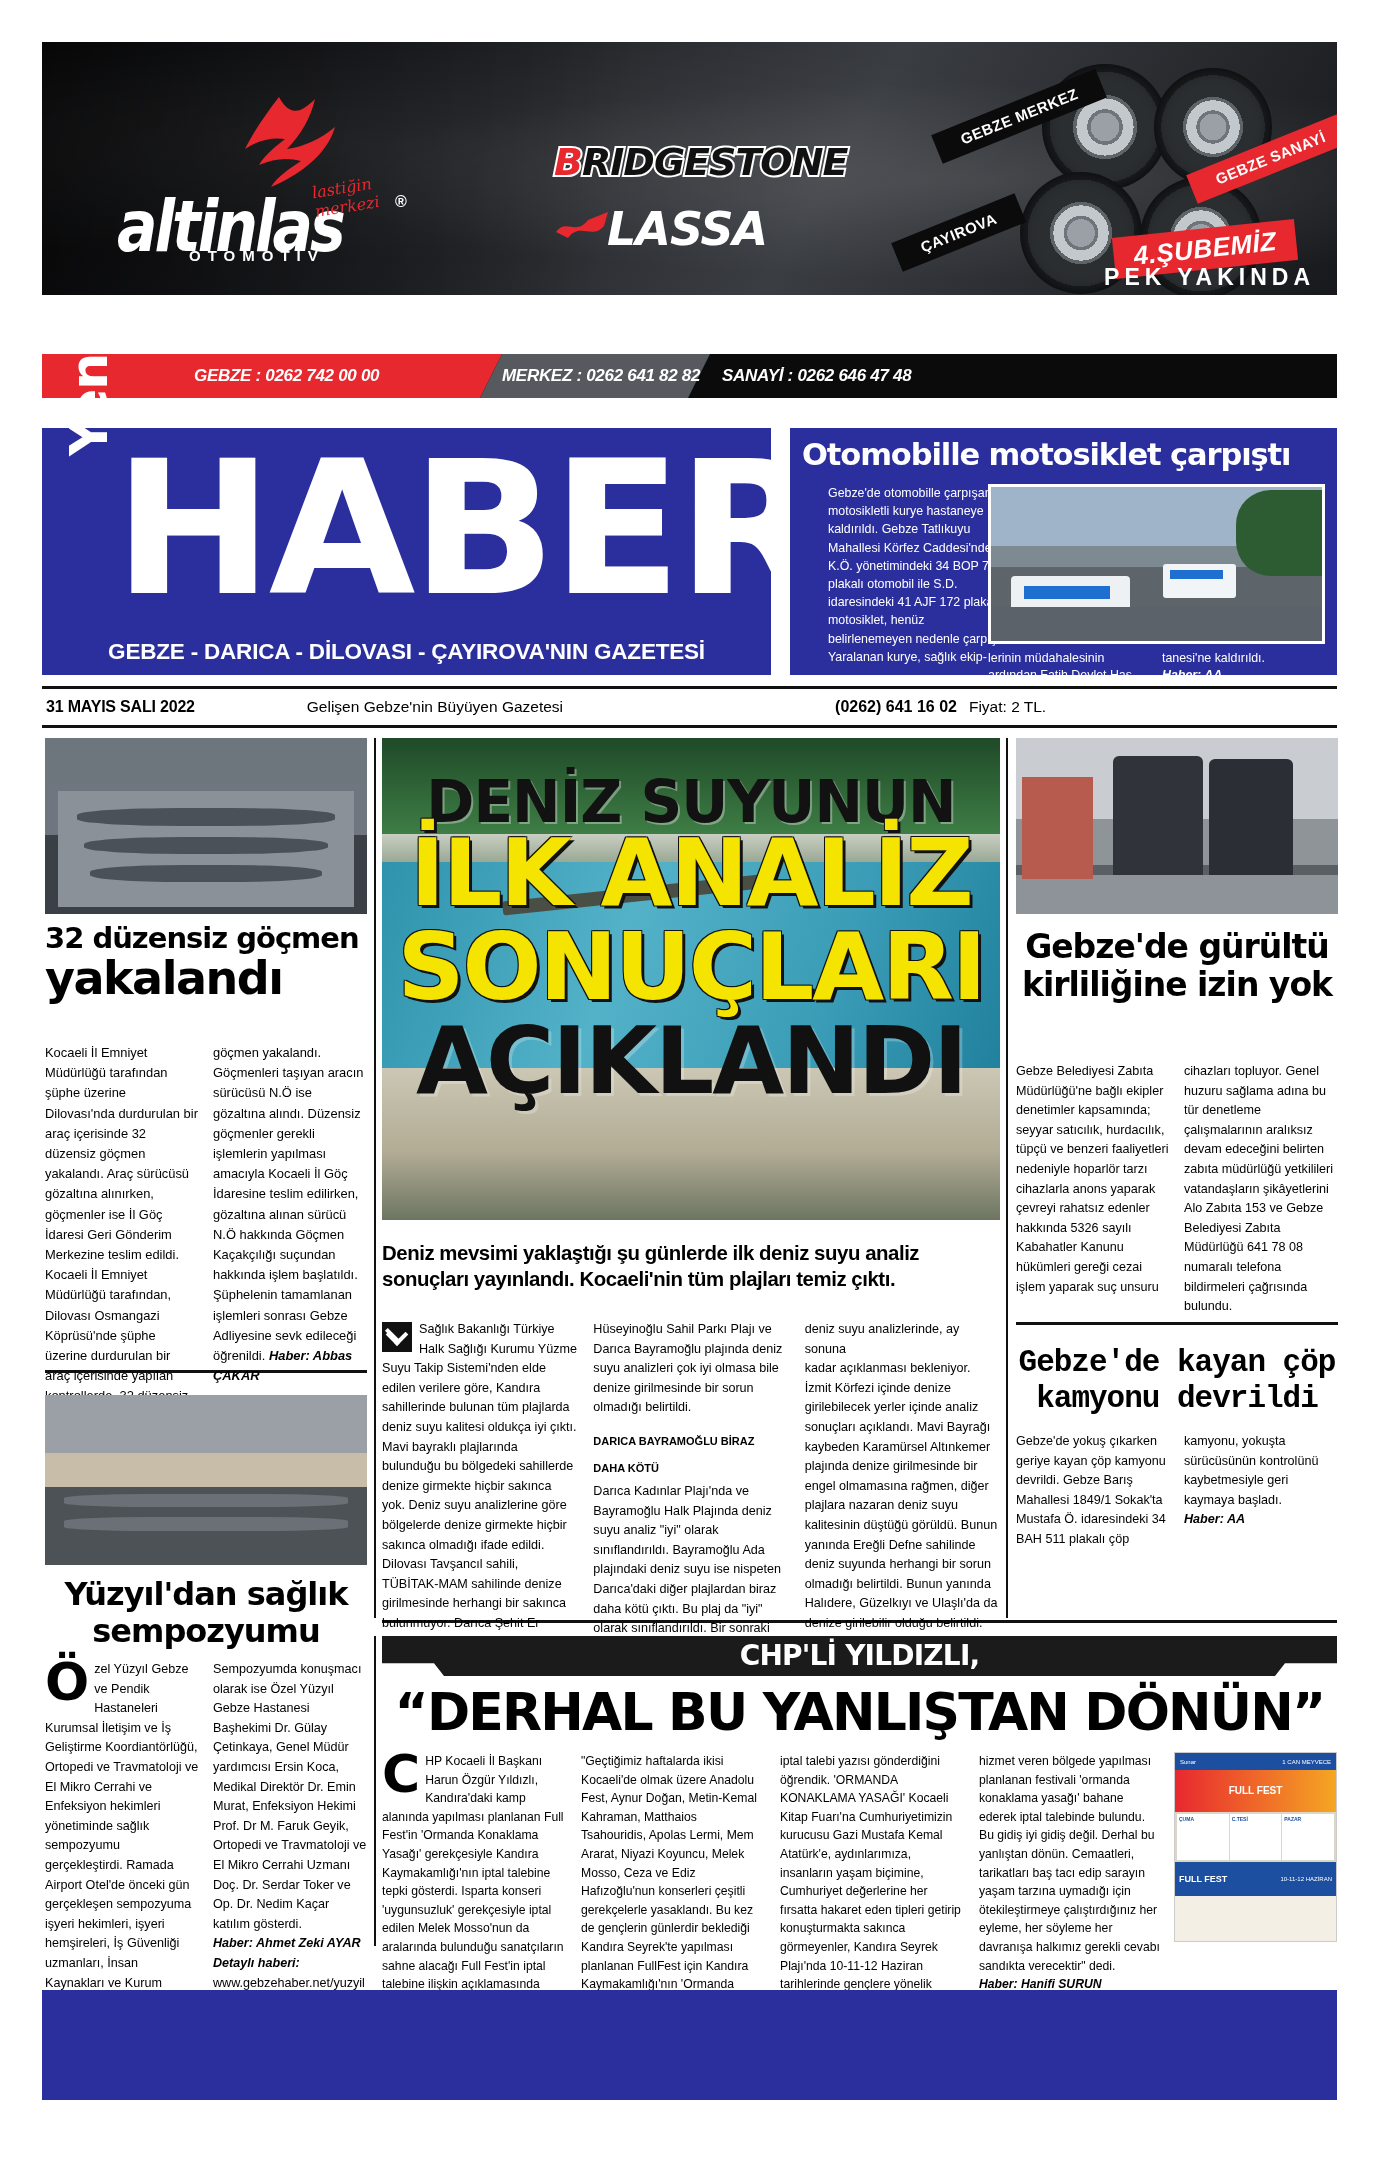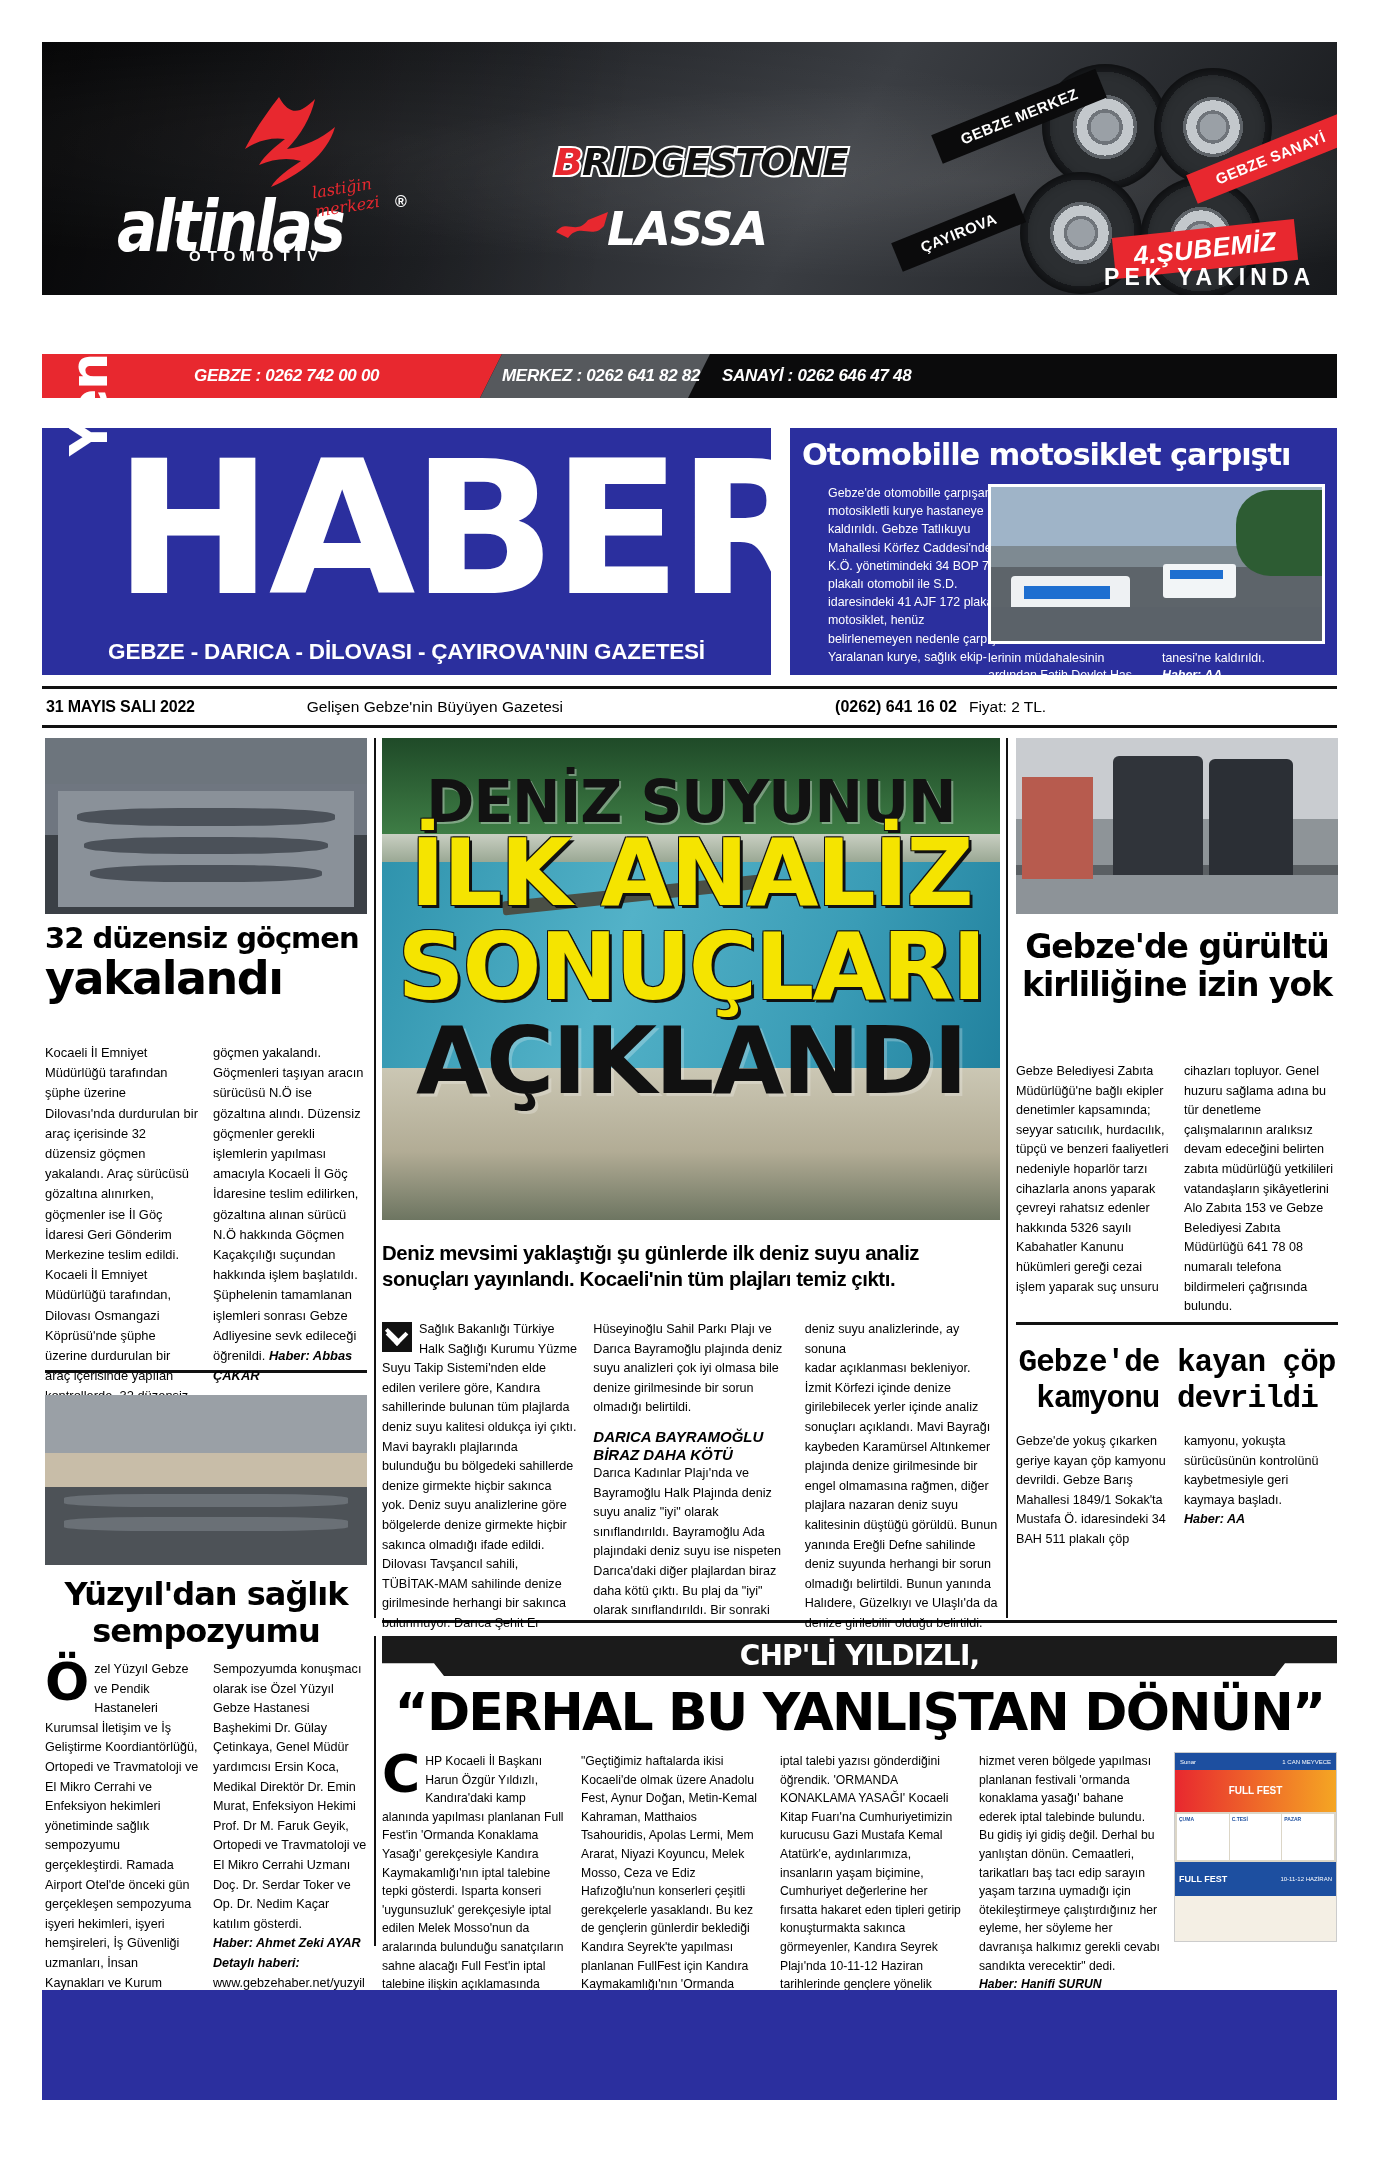--- a/index.html
+++ b/index.html
@@ -294,21 +294,21 @@
     content: ""; position: absolute; left: 7px; top: 6px;
     width: 12px; height: 12px;
     border-right: 4px solid #fff; border-bottom: 4px solid #fff;
     transform: rotate(45deg) translate(-1px,-1px);
   }
   .arrow-box::before {
     content: ""; position: absolute; left: 8px; top: 5px;
     width: 4px; height: 16px; background: #fff;
     transform: rotate(-45deg);
   }
-  .subhead { font-weight: 700; font-size: 15px; line-height: 18px; font-style: italic; }
+  .subhead { font-weight: 700; font-size: 11px; line-height: 27px; }
 
   
   .ph-noise {
     left: 1016px; top: 738px; width: 322px; height: 176px;
     background: linear-gradient(#c8ccd0 0 45%, #8e9498 45% 72%, #5a5f63 72% 100%);
   }
   .rc-head {
     position: absolute; left: 1016px; top: 928px; width: 322px;
     text-align: center;
     font-family: "DejaVu Sans", sans-serif;

